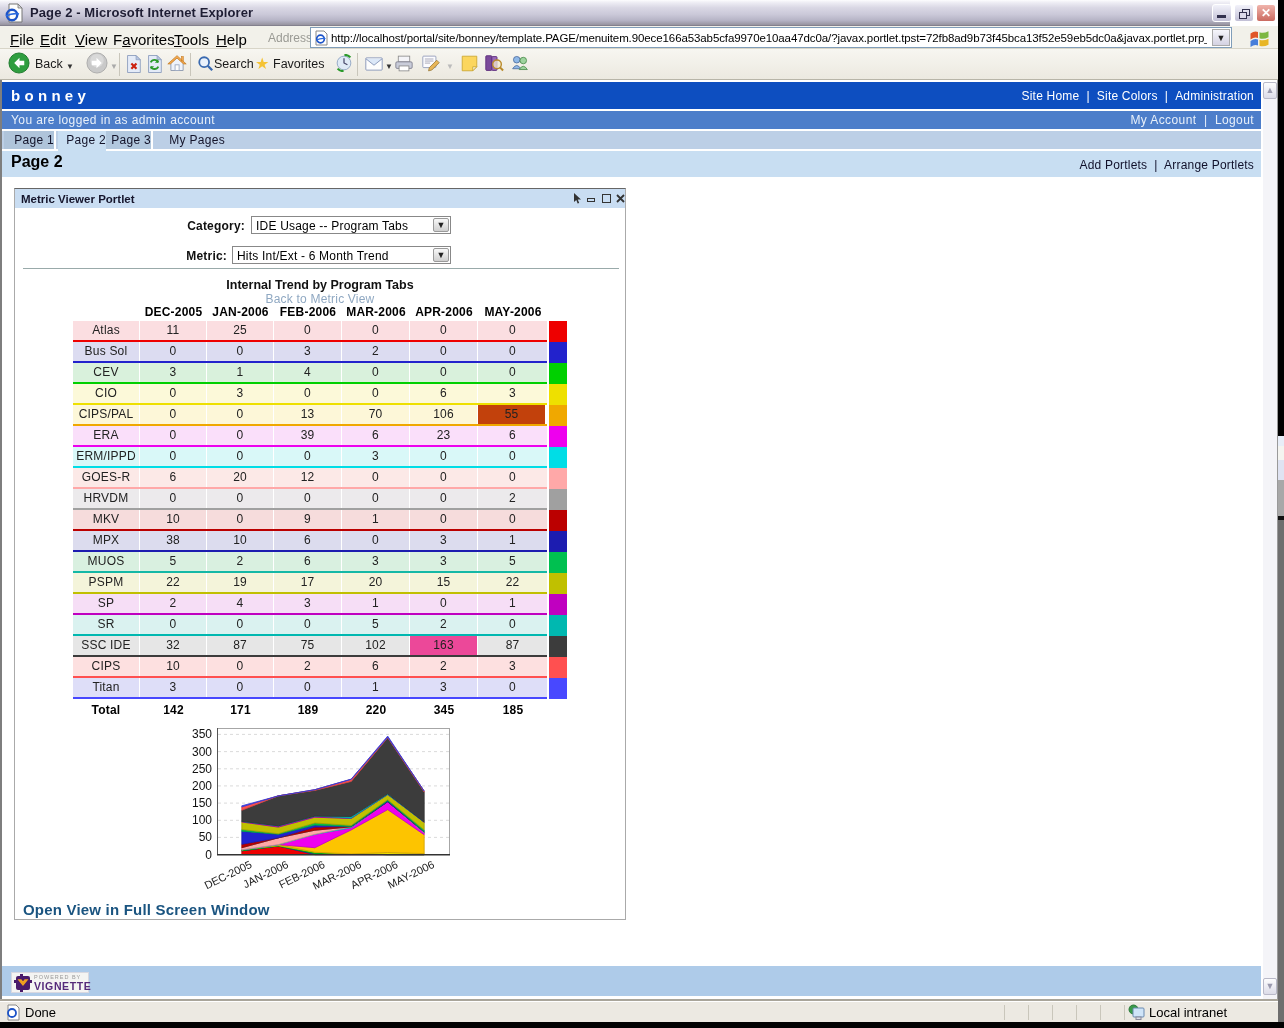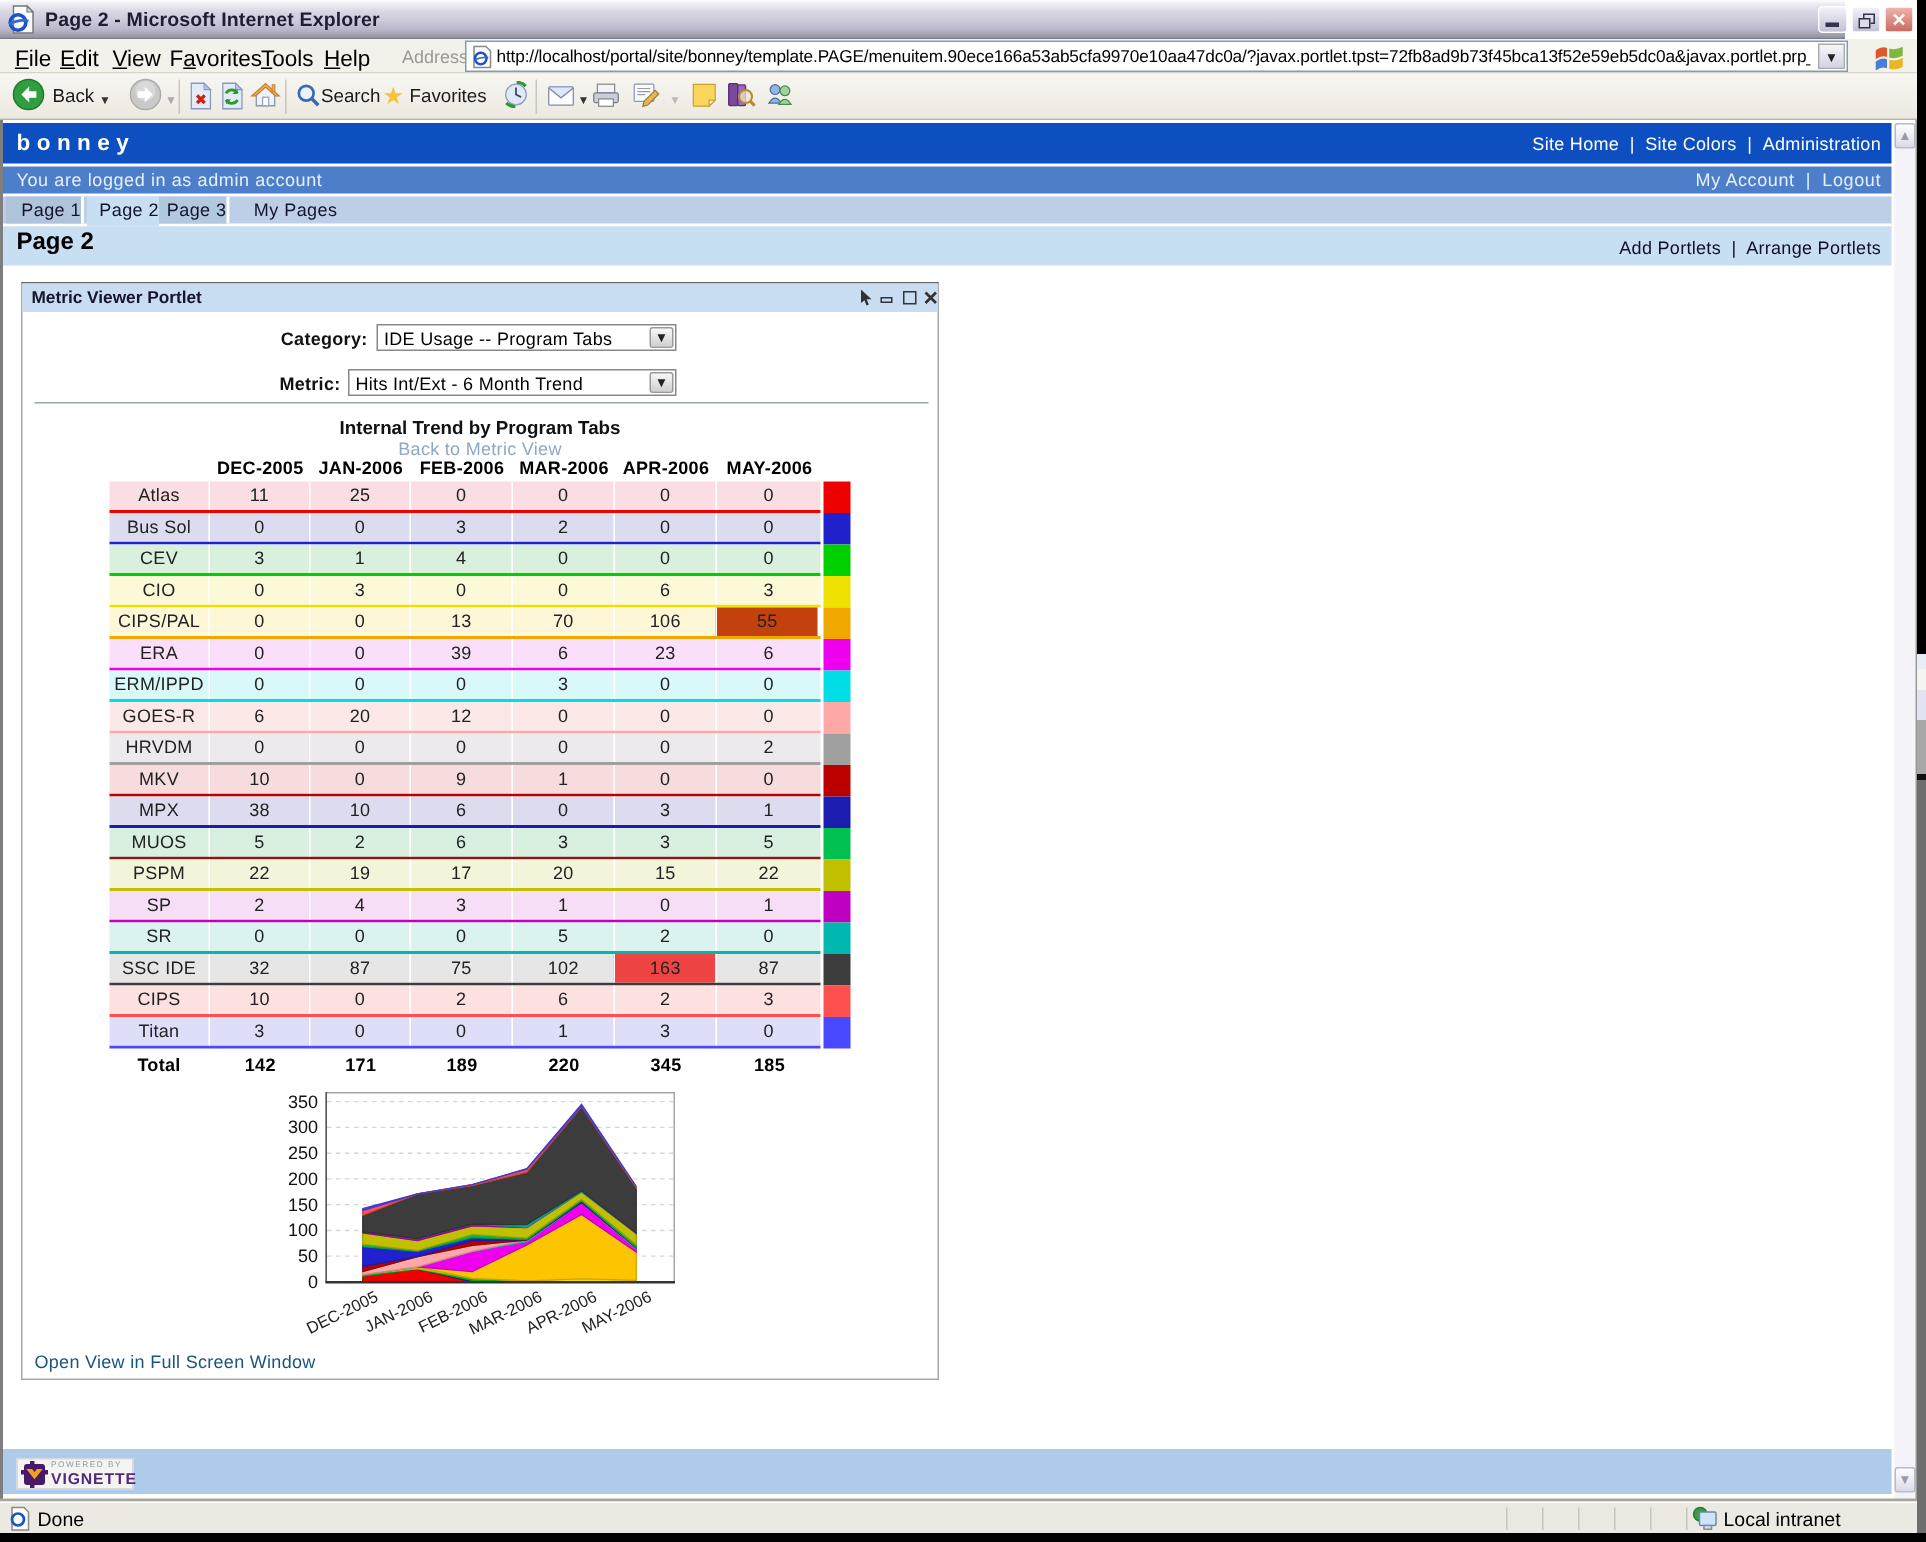--- a/index.html
+++ b/index.html
@@ -323,21 +323,21 @@
   <div class="tr" style="top:342px;border-bottom:2px solid #1c1cb0">
         <div class="tc lbl" style="background:#dcdcee">MPX</div>
         <div class="tc" style="background:#dcdcee;width:67px">38</div>
         <div class="tc" style="background:#dcdcee;width:67px">10</div>
         <div class="tc" style="background:#dcdcee;width:68px">6</div>
         <div class="tc" style="background:#dcdcee;width:68px">0</div>
         <div class="tc" style="background:#dcdcee;width:68px">3</div>
         <div class="tc" style="background:#dcdcee;width:70px">1</div>
       </div>
   <div class="sw" style="top:342px;background:#1c1cb0"></div>
-  <div class="tr" style="top:363px;border-bottom:2px solid #7f1d1d">
+  <div class="tr" style="top:363px;border-bottom:2px solid #14b8a6">
         <div class="tc lbl" style="background:#d9f0e0">MUOS</div>
         <div class="tc" style="background:#d9f0e0;width:67px">5</div>
         <div class="tc" style="background:#d9f0e0;width:67px">2</div>
         <div class="tc" style="background:#d9f0e0;width:68px">6</div>
         <div class="tc" style="background:#d9f0e0;width:68px">3</div>
         <div class="tc" style="background:#d9f0e0;width:68px">3</div>
         <div class="tc" style="background:#d9f0e0;width:70px">5</div>
       </div>
   <div class="sw" style="top:363px;background:#00c050"></div>
   <div class="tr" style="top:384px;border-bottom:2px solid #c0c000">
@@ -369,21 +369,21 @@
         <div class="tc" style="background:#daf2f0;width:68px">2</div>
         <div class="tc" style="background:#daf2f0;width:70px">0</div>
       </div>
   <div class="sw" style="top:426px;background:#00b8b0"></div>
   <div class="tr" style="top:447px;border-bottom:2px solid #3c3c3c">
         <div class="tc lbl" style="background:#e6e6e6">SSC IDE</div>
         <div class="tc" style="background:#e6e6e6;width:67px">32</div>
         <div class="tc" style="background:#e6e6e6;width:67px">87</div>
         <div class="tc" style="background:#e6e6e6;width:68px">75</div>
         <div class="tc" style="background:#e6e6e6;width:68px">102</div>
-        <div class="tc" style="background:#ef4444;width:68px">163</div>
+        <div class="tc" style="background:#ec4899;width:68px">163</div>
         <div class="tc" style="background:#e6e6e6;width:70px">87</div>
       </div>
   <div class="sw" style="top:447px;background:#3c3c3c"></div>
   <div class="tr" style="top:468px;border-bottom:2px solid #ff5050">
         <div class="tc lbl" style="background:#fde0e0">CIPS</div>
         <div class="tc" style="background:#fde0e0;width:67px">10</div>
         <div class="tc" style="background:#fde0e0;width:67px">0</div>
         <div class="tc" style="background:#fde0e0;width:68px">2</div>
         <div class="tc" style="background:#fde0e0;width:68px">6</div>
         <div class="tc" style="background:#fde0e0;width:68px">2</div>
@@ -444,21 +444,21 @@
 <polygon points="240.8,804.8 277.3,794.9 313.8,788.7 350.2,778.1 386.7,735.1 423.2,790.1 423.2,790.1 386.7,736.2 350.2,778.4 313.8,788.7 277.3,794.9 240.8,805.9" fill="#4848ff" stroke="#3b3bd1" stroke-width="0.8"></polygon>
 <line x1="216.5" y1="727" x2="216.5" y2="854" stroke="#555" stroke-width="1"></line>
 <line x1="216" y1="853.8" x2="449" y2="853.8" stroke="#333" stroke-width="1.6"></line>
 <text x="251.8" y="866" font-family="Liberation Sans, sans-serif" font-size="11" fill="#222" text-anchor="end" transform="rotate(-26 251.8 866)">DEC-2005</text>
 <text x="288.3" y="866" font-family="Liberation Sans, sans-serif" font-size="11" fill="#222" text-anchor="end" transform="rotate(-26 288.3 866)">JAN-2006</text>
 <text x="324.8" y="866" font-family="Liberation Sans, sans-serif" font-size="11" fill="#222" text-anchor="end" transform="rotate(-26 324.8 866)">FEB-2006</text>
 <text x="361.2" y="866" font-family="Liberation Sans, sans-serif" font-size="11" fill="#222" text-anchor="end" transform="rotate(-26 361.2 866)">MAR-2006</text>
 <text x="397.7" y="866" font-family="Liberation Sans, sans-serif" font-size="11" fill="#222" text-anchor="end" transform="rotate(-26 397.7 866)">APR-2006</text>
 <text x="434.2" y="866" font-family="Liberation Sans, sans-serif" font-size="11" fill="#222" text-anchor="end" transform="rotate(-26 434.2 866)">MAY-2006</text>
 </svg>
-  <span style="position:absolute;left:8px;top:712px;font-size:12px;font-weight:normal;color:#1a5480;letter-spacing:.2px">Open View in Full Screen Window</span>
+  <span style="position:absolute;left:8px;top:712px;font-size:15px;font-weight:bold;color:#1a5480;letter-spacing:.2px">Open View in Full Screen Window</span>
  </div>
  <div style="position:absolute;left:0;top:886px;width:1259px;height:30px;background:#aecbe9">
   <div style="position:absolute;left:9px;top:6px;width:78px;height:21px;background:#f4f4f2;border:1px solid #d8d8e0">
    <svg style="position:absolute;left:2px;top:1px" width="18" height="18" viewBox="0 0 18 18">
     <rect x="2" y="2" width="14" height="14" rx="2" fill="#4a1a6a"></rect>
     <rect x="0" y="6" width="3" height="3" fill="#4a1a6a"></rect>
           <rect x="15" y="6" width="3" height="3" fill="#4a1a6a"></rect>
     <rect x="6" y="0" width="3" height="3" fill="#4a1a6a"></rect>
           <rect x="6" y="15" width="3" height="3" fill="#4a1a6a"></rect>
     <path d="M5 6 L9 11 L13 6 L11 6 L9 8.5 L7 6 Z" fill="#f0a020" stroke="#f0a020" stroke-width="1.4"></path>

